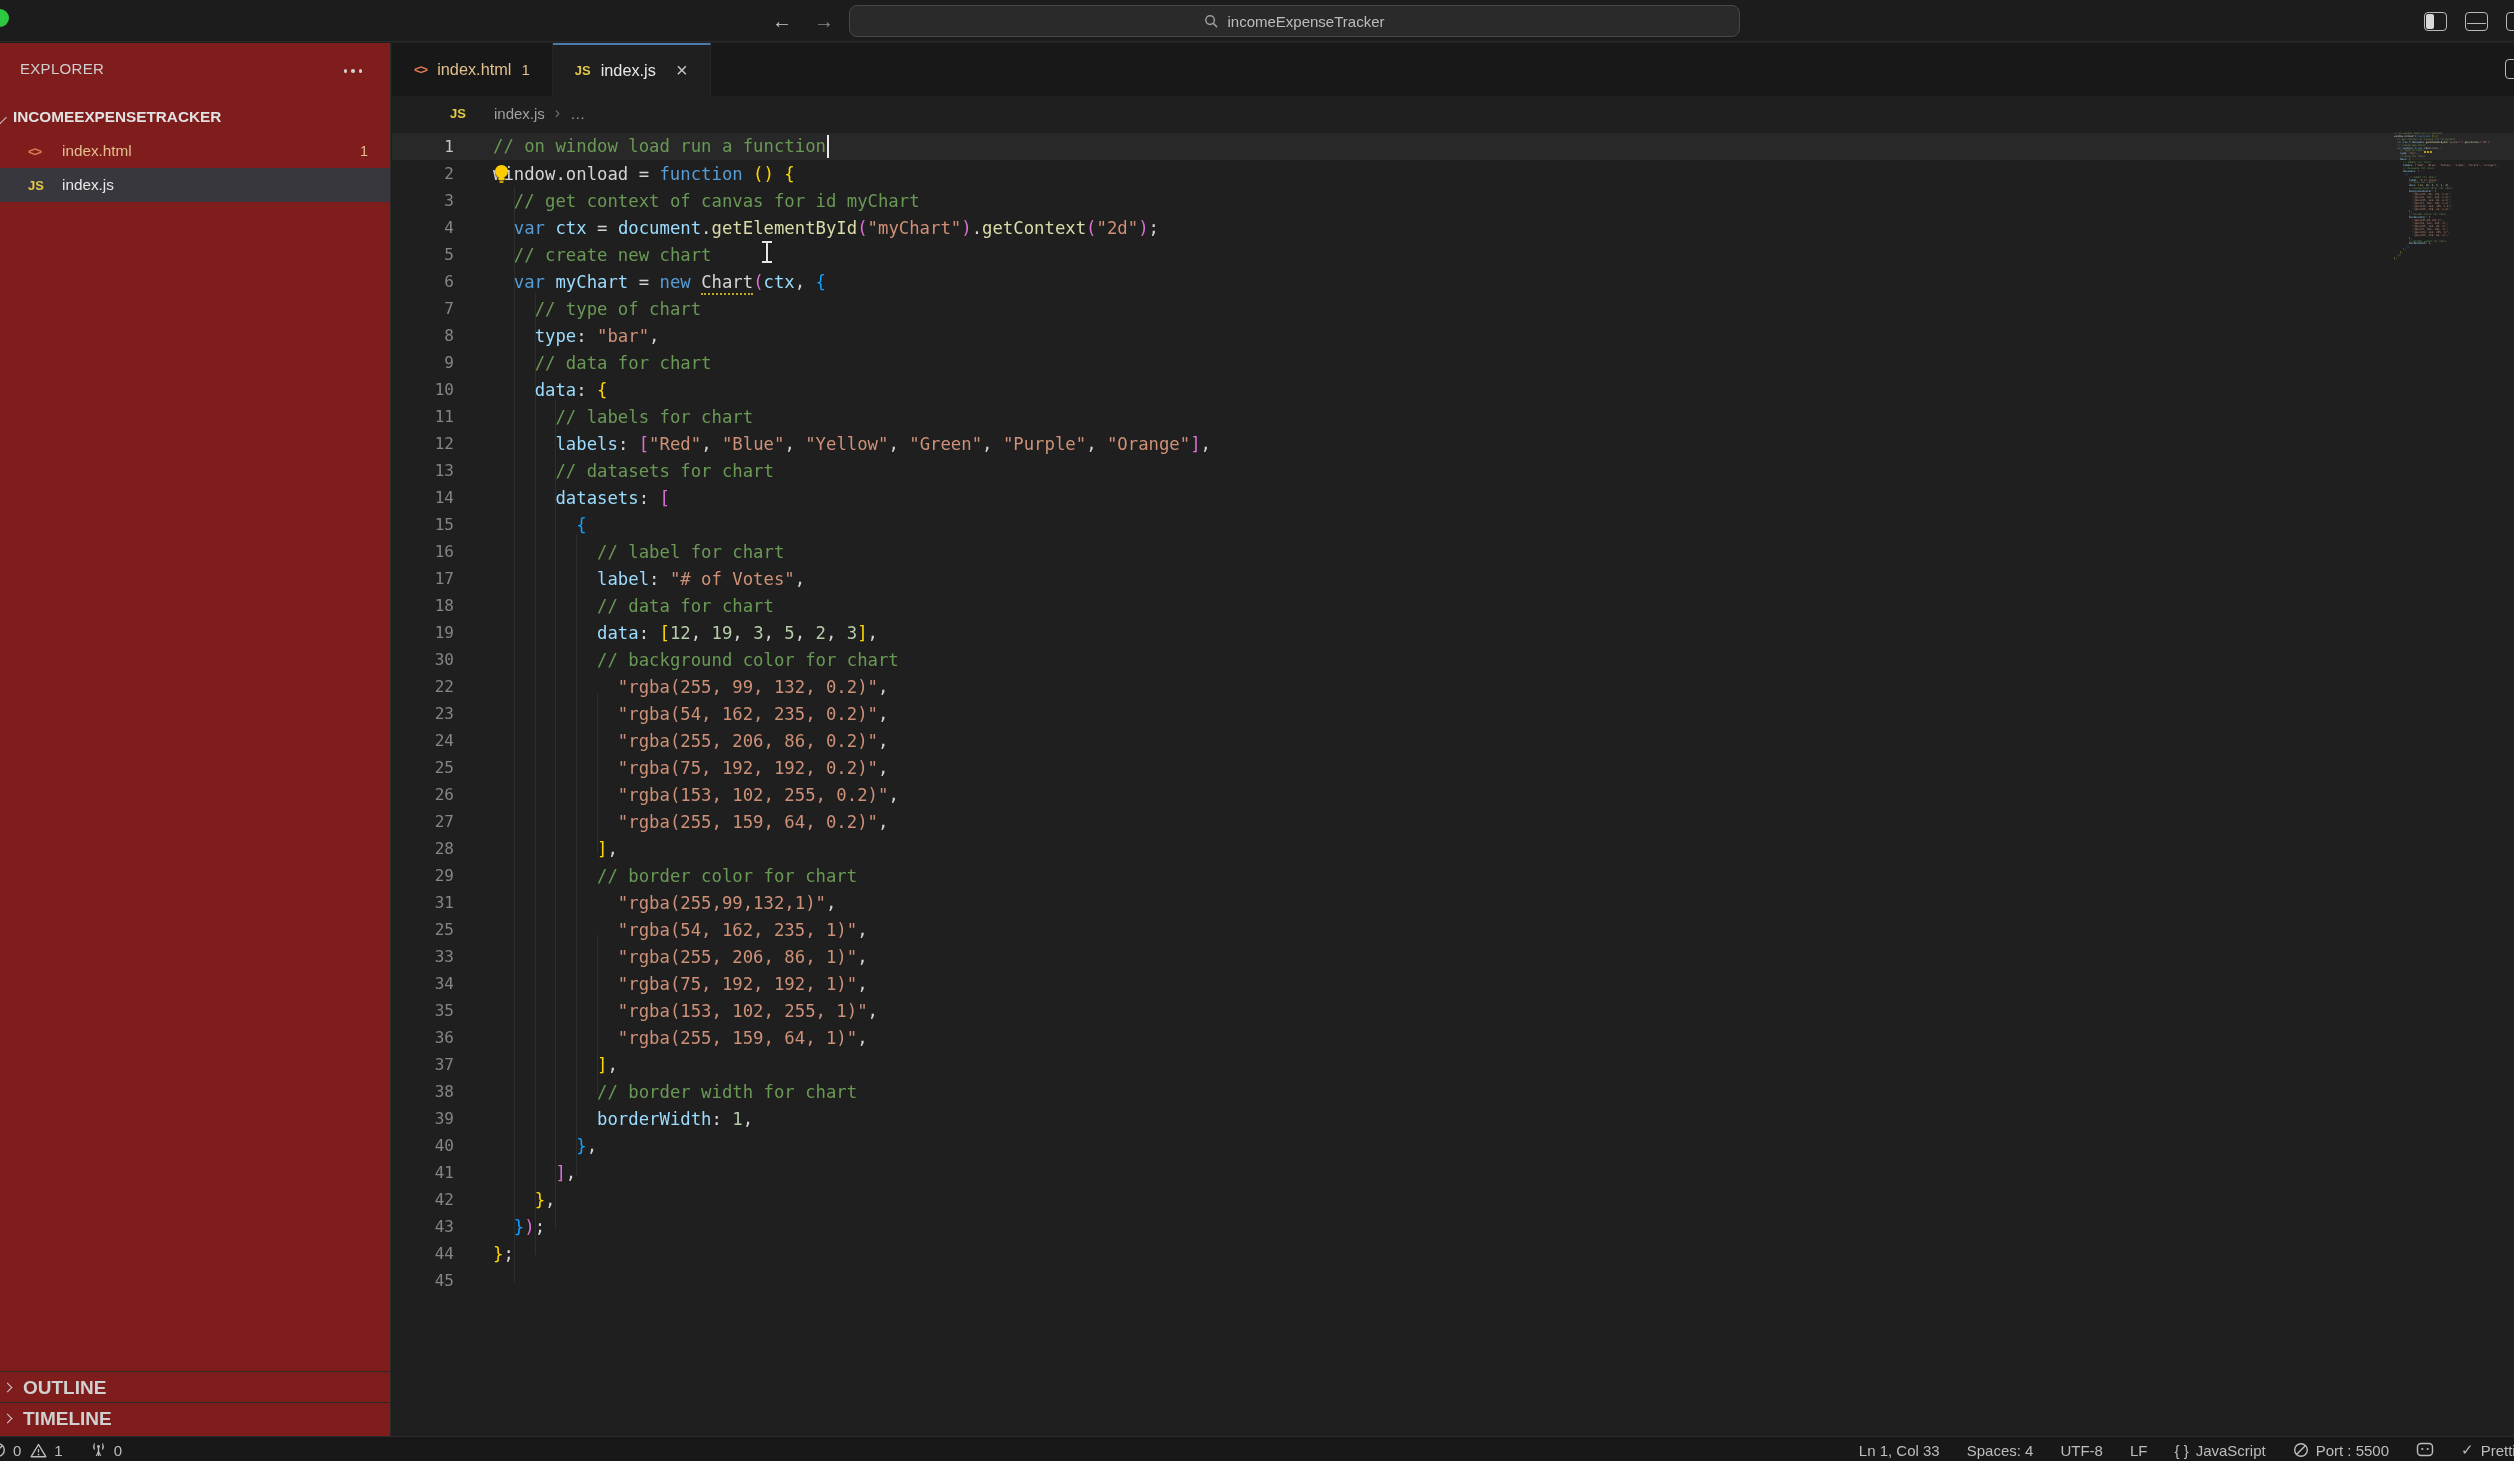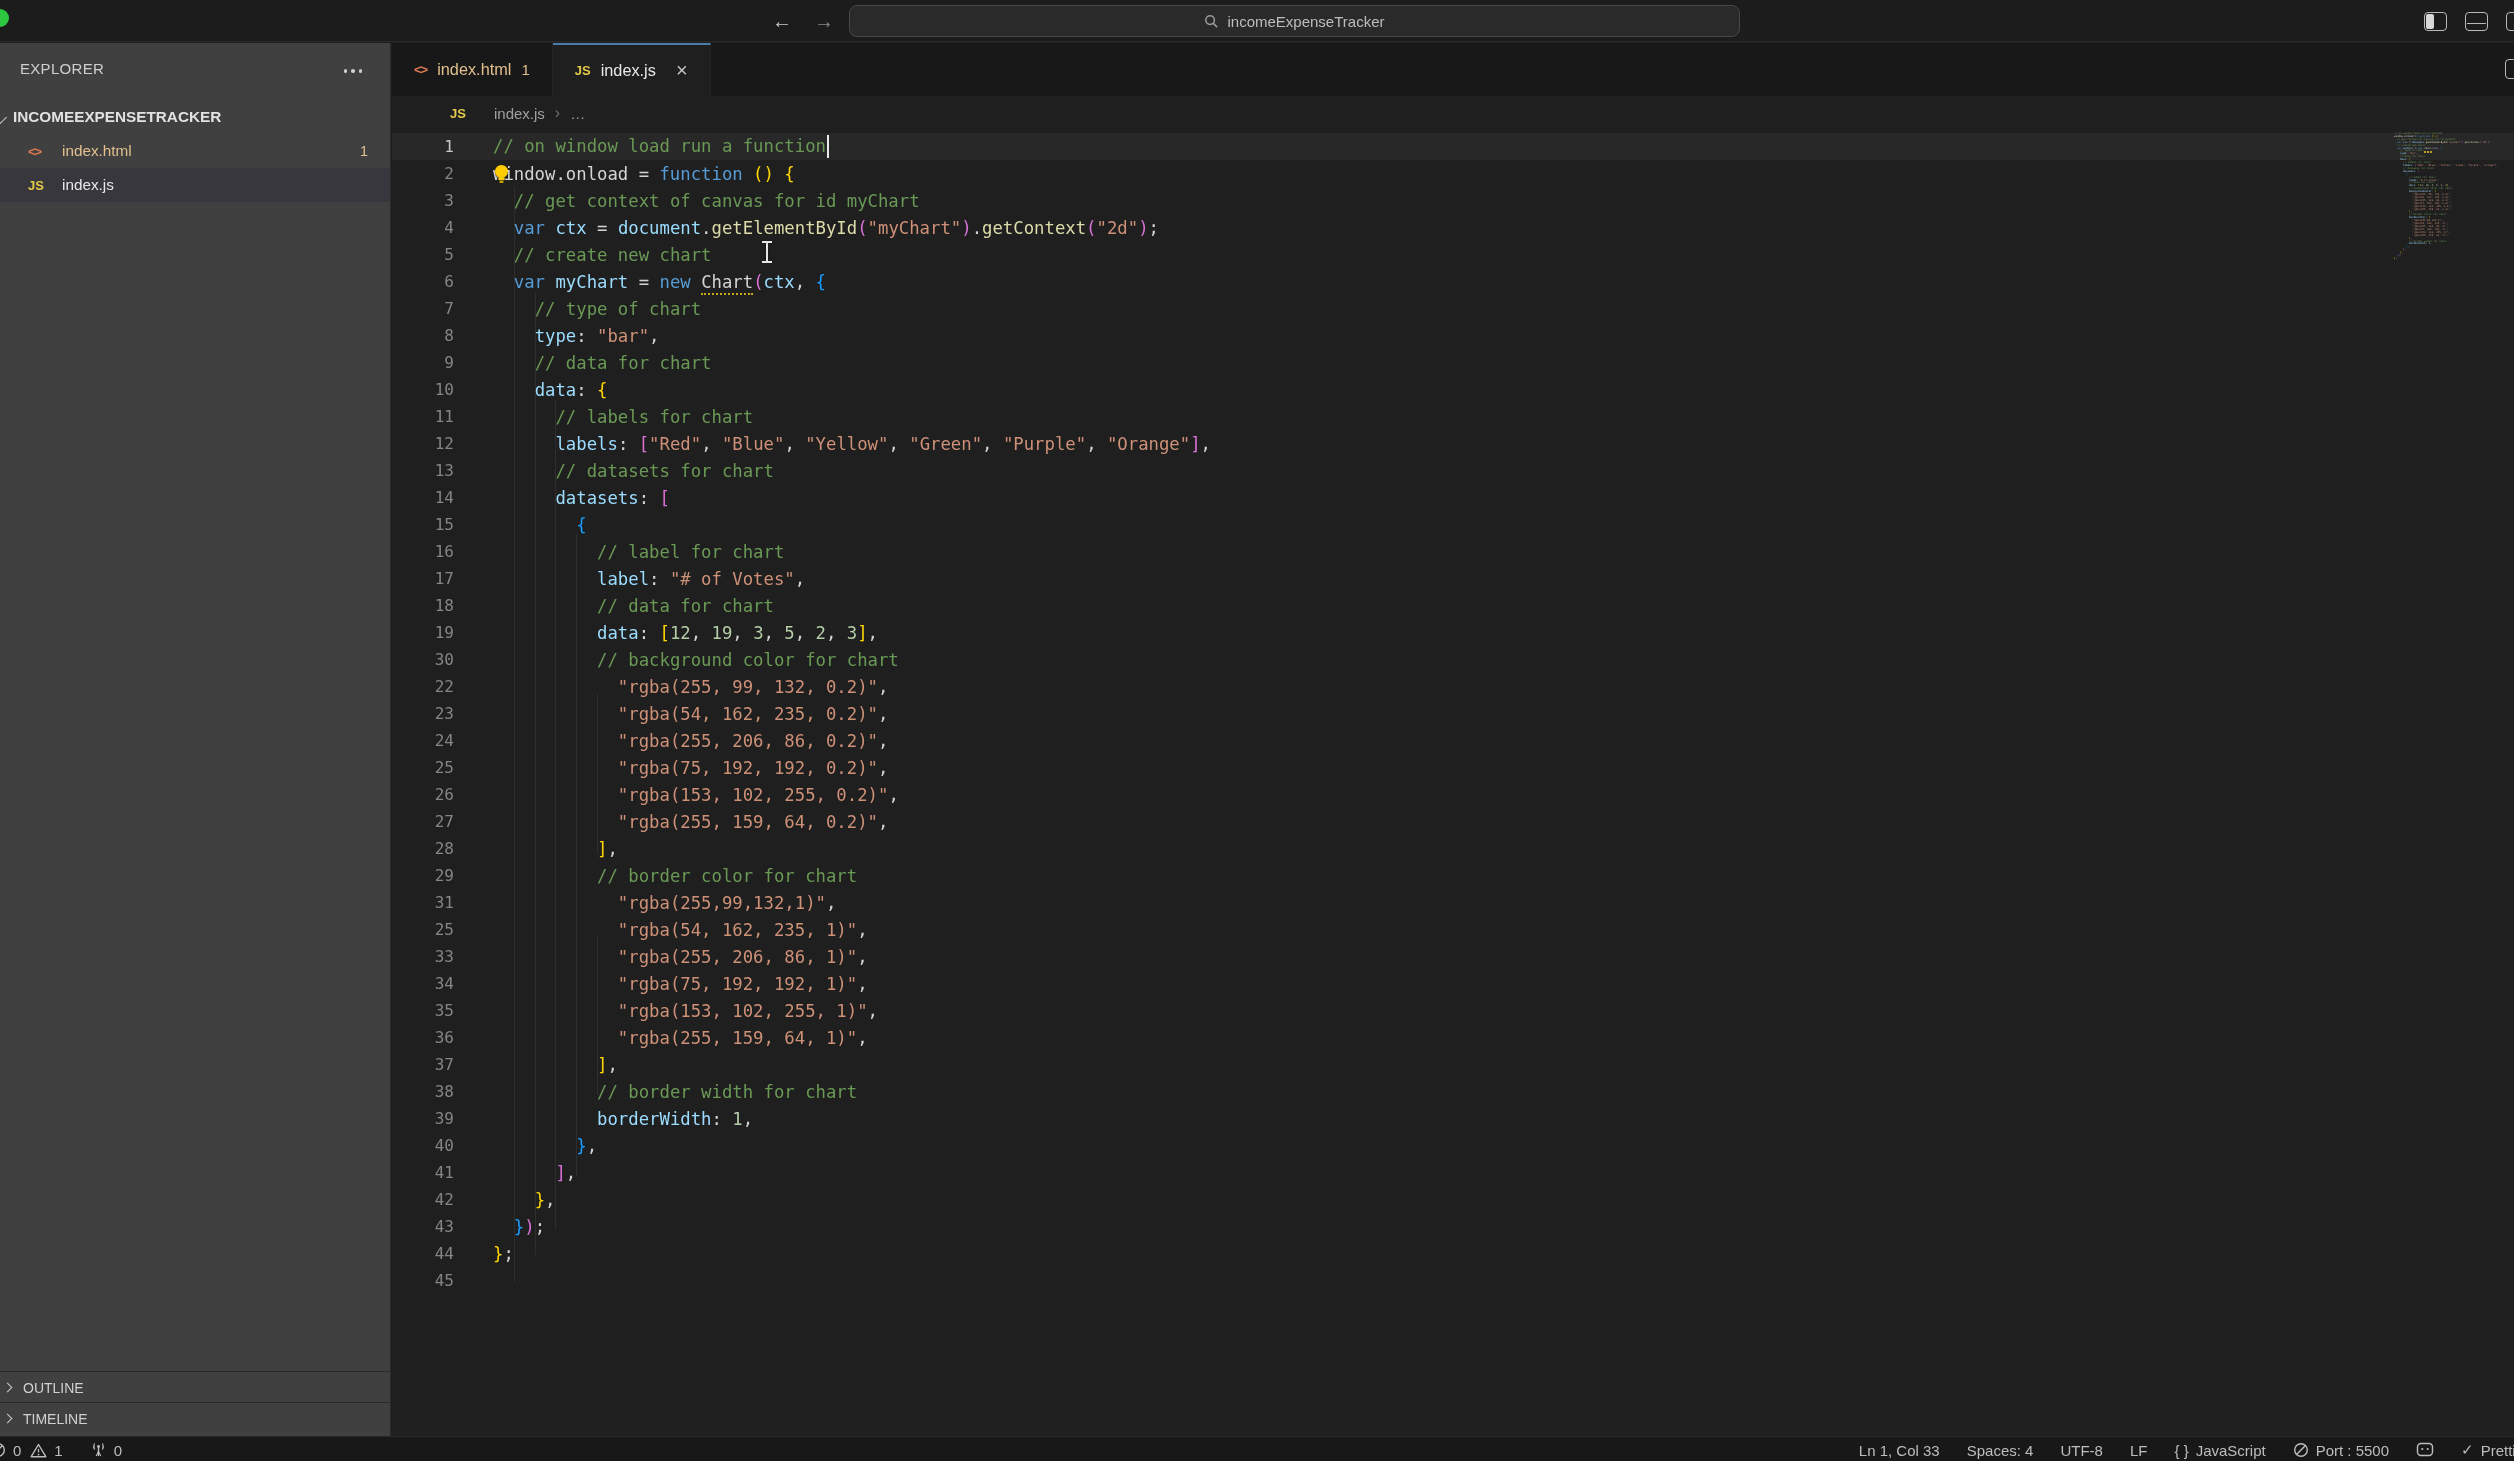--- a/index.html
+++ b/index.html
@@ -24,42 +24,42 @@
   .lay-ic { width:23px; height:19px; border:1.6px solid #b9b9b9; border-radius:4px;
             position:relative; }
   .lay-ic.left::after { content:""; position:absolute; left:1px; top:1px; bottom:1px;
             width:8px; background:#d8d8d8; border-radius:2px; }
   .lay-ic.bottom::after { content:""; position:absolute; left:1px; right:1px; bottom:1px;
             height:5px; border-top:1.6px solid #b9b9b9; }
   .lay-ic.cut { margin-right:-14px; }
 
   
   .sidebar { position:absolute; left:0; top:43px; width:391px; height:1393px;
-             background:#404040; border-right:1px solid #2a2a2a; color:#cccccc; }
+             background:#7f1d1d; border-right:1px solid #2a2a2a; color:#cccccc; }
   .exp-head { position:absolute; left:0; top:0; width:100%; height:51px; }
   .exp-title { position:absolute; left:20px; top:17px; font-size:15px; letter-spacing:0.3px; color:#cfcfcf; }
   .dots { position:absolute; right:28px; top:26px; display:flex; gap:4px; }
   .dots i { width:3.5px; height:3.5px; border-radius:50%; background:#cfcfcf; }
   .chev { display:inline-block; width:9px; height:9px; border-right:1.8px solid #cccccc;
           border-bottom:1.8px solid #cccccc; }
   .chev.down { transform:rotate(45deg); }
   .chev.right { transform:rotate(-45deg); }
   .folder-row { position:absolute; left:0; top:57px; width:100%; height:34px;
                 display:flex; align-items:center; font-weight:bold; font-size:15.3px; color:#e2e2e2; }
   .folder-row .chev { margin-left:-4px; margin-right:8px; }
   .file-row { position:absolute; left:0; width:100%; height:34px; display:flex;
               align-items:center; font-size:15.3px; }
   .file-row.r1 { top:91px; color:#e2c08d; }
   .file-row.r2 { top:125px; background:#37373d; color:#e8e8e8; }
   .fi { width:26px; margin-left:28px; margin-right:8px; font-weight:bold; font-size:13px; }
   .html-ic { color:#e07b53; letter-spacing:-1px; }
   .js-ic { color:#e2c94a; }
   .badge { position:absolute; right:22px; color:#e2c08d; font-size:14.4px; }
   .side-sec { position:absolute; left:0; width:100%; height:32px; border-top:1px solid #2a2a2a;
-              display:flex; align-items:center; font-weight:normal; font-size:14px; color:#d0d0d0; }
+              display:flex; align-items:center; font-weight:bold; font-size:19px; color:#d0d0d0; }
   .side-sec .chev { margin-left:4px; margin-right:12px; width:7px; height:7px; }
   .sec-outline { top:1328px; }
   .sec-timeline { top:1359px; }
 
   
   .editor { position:absolute; left:392px; top:43px; width:2123px; height:1393px;
             background:#1f1f1f; }
   .tabbar { position:absolute; left:0; top:0; width:100%; height:53px; background:#181818;
             display:flex; }
   .tab { height:53px; display:flex; align-items:center; padding:0 22px; gap:10px;

